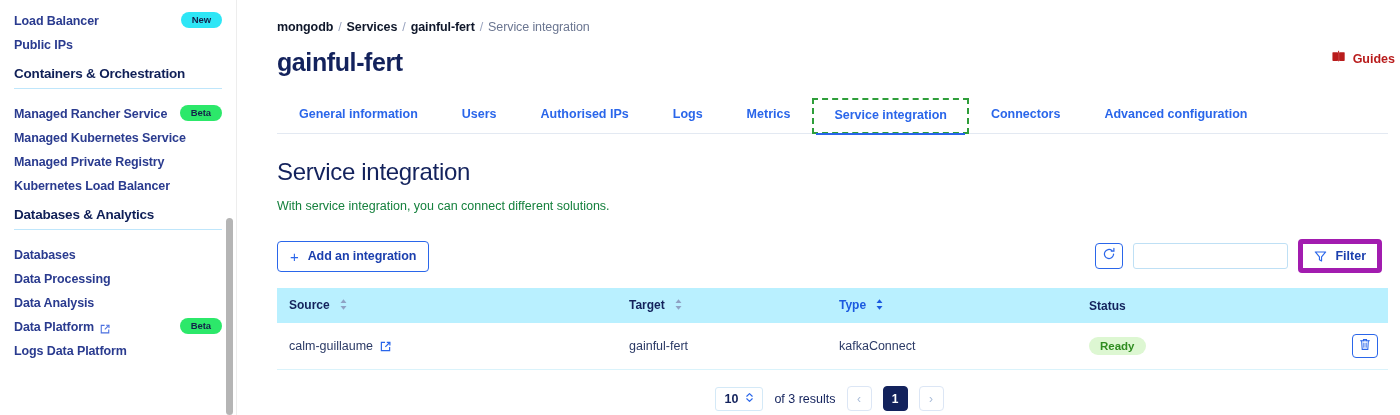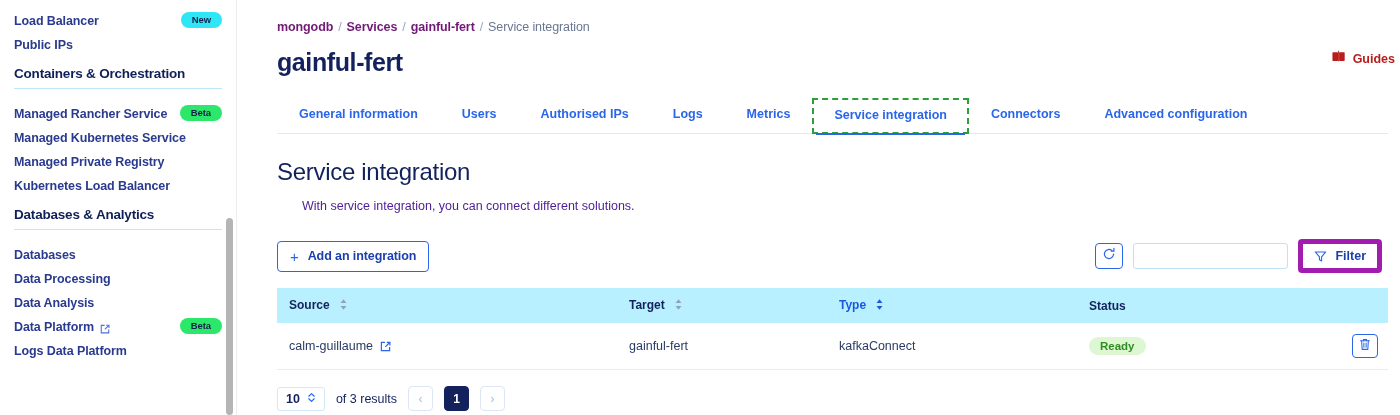--- a/index.html
+++ b/index.html
@@ -85,21 +85,21 @@
     overflow: hidden;
   }
   .main-pad { padding-left: 40px; padding-right: 12px; }
 
   .breadcrumb {
     display: flex; align-items: center; gap: 0;
     padding-top: 20px;
     font-size: 12.5px; font-weight: bold;
     letter-spacing: -0.1px;
   }
-  .bc-link { color: #701a75; cursor: pointer; }
+  .bc-link { color: #0f172a; cursor: pointer; }
   .bc-sep { color: #9aa4bf; margin: 0 5px; font-weight: normal; }
   .bc-current { color: #6b7691; font-weight: normal; }
 
   .page-title {
     margin-top: 14px;
     font-size: 25px; font-weight: bold; color: #13225c;
     letter-spacing: -0.4px;
   }
   .guides {
     position: absolute; right: 5px; top: 50px;
@@ -132,21 +132,21 @@
     height: 2px; background: #2a66ea;
   }
 
   .section-title {
     margin-top: 24px;
     font-size: 24px; font-weight: normal; color: #13225c;
     letter-spacing: -0.3px;
   }
   .section-sub {
     margin-top: 13px;
-    font-size: 12.5px; color: #4c1d95; margin-left: 25px;
+    font-size: 12.5px; color: #15803d;
   }
 
   
   .toolbar {
     margin-top: 26px;
     display: flex; align-items: center;
     position: relative;
     padding-right: 6px;
   }
   .btn-add {
@@ -221,21 +221,21 @@
     width: 26px; height: 24px;
     border: 1px solid #2a66ea; border-radius: 4px;
     background: #fff; color: #2a66ea;
     display: inline-flex; align-items: center; justify-content: center;
     cursor: pointer;
   }
 
   
   .pagination {
     margin-top: 16px;
-    display: flex; align-items: center; justify-content: flex-start;
+    display: flex; align-items: center; justify-content: center;
     gap: 11px; padding-right: 6px;
   }
   .page-size {
     display: inline-flex; align-items: center; gap: 7px;
     border: 1px solid #d4e9f7; border-radius: 3px;
     padding: 4px 8px;
     font-size: 12.5px; color: #13225c; font-weight: bold;
     cursor: pointer;
   }
   .page-size .caret { color: #2a66ea; font-size: 10px; line-height: 1; }

